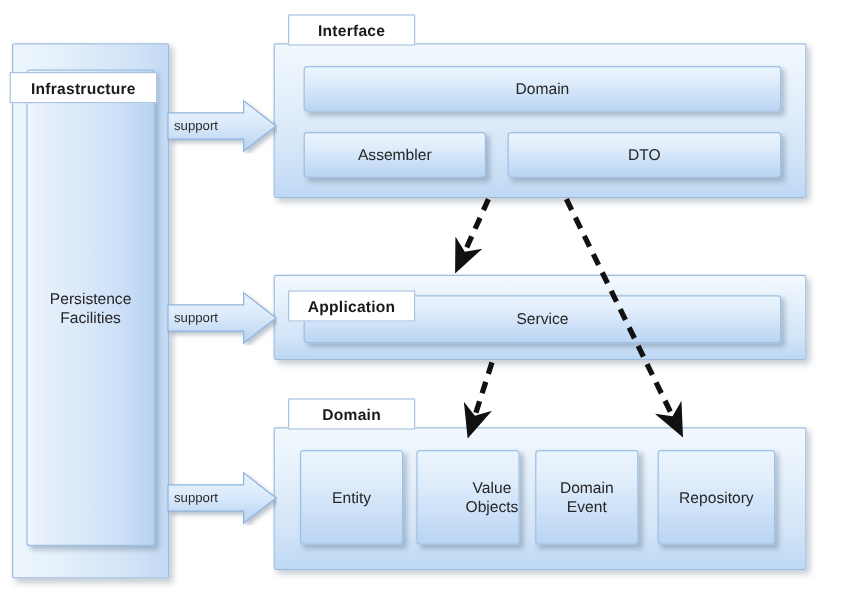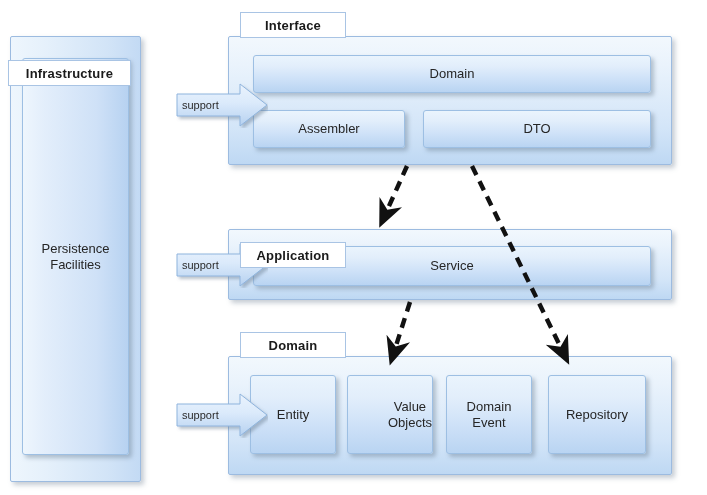--- a/index.html
+++ b/index.html
@@ -56,21 +56,20 @@
     z-index:4;
   }
   .comp.tall{
     background:linear-gradient(to right,#eef6fd 0%,#e3eefb 20%,#cfe1f7 70%,#b7d2f1 100%);
   }
 
   
   .support-arrow{
     position:absolute;
     z-index:5;
-    margin-left:37px;
   }
   .support-arrow .lbl{
     position:absolute;
     left:6px;top:50%;
     transform:translateY(-50%);
     font-size:11px;
     color:#2b2b2b;
     white-space:nowrap;
     pointer-events:none;
   }

